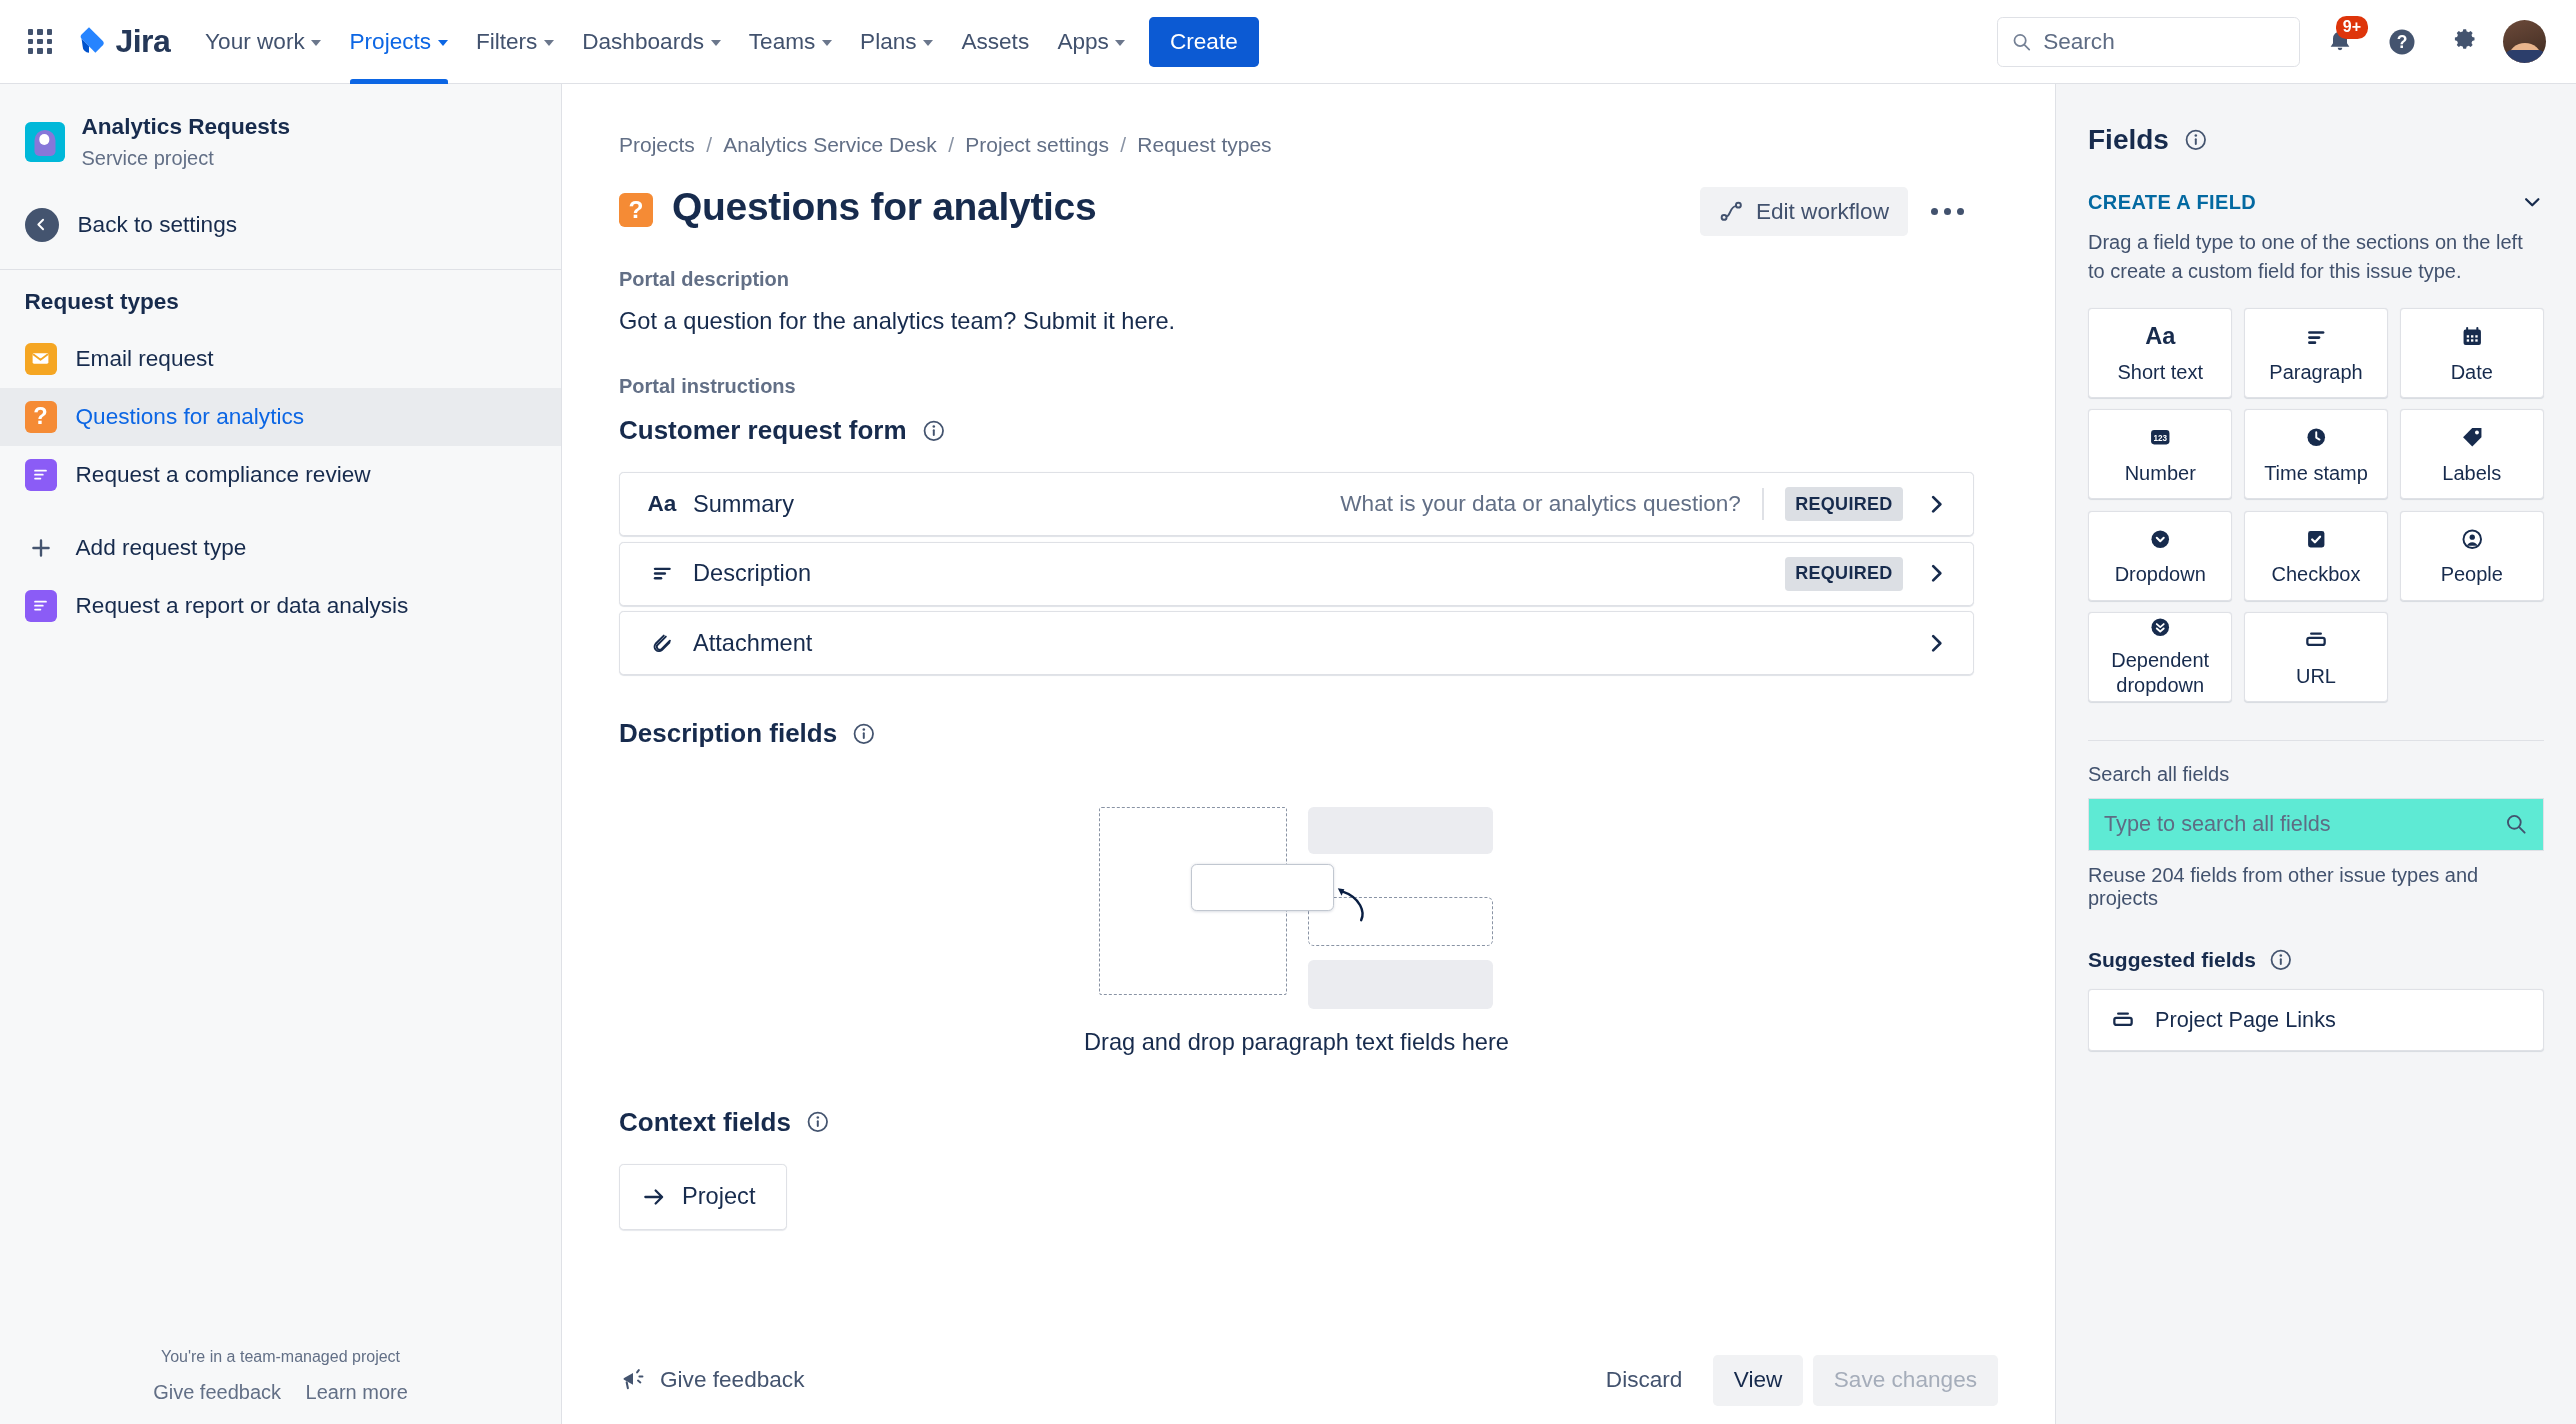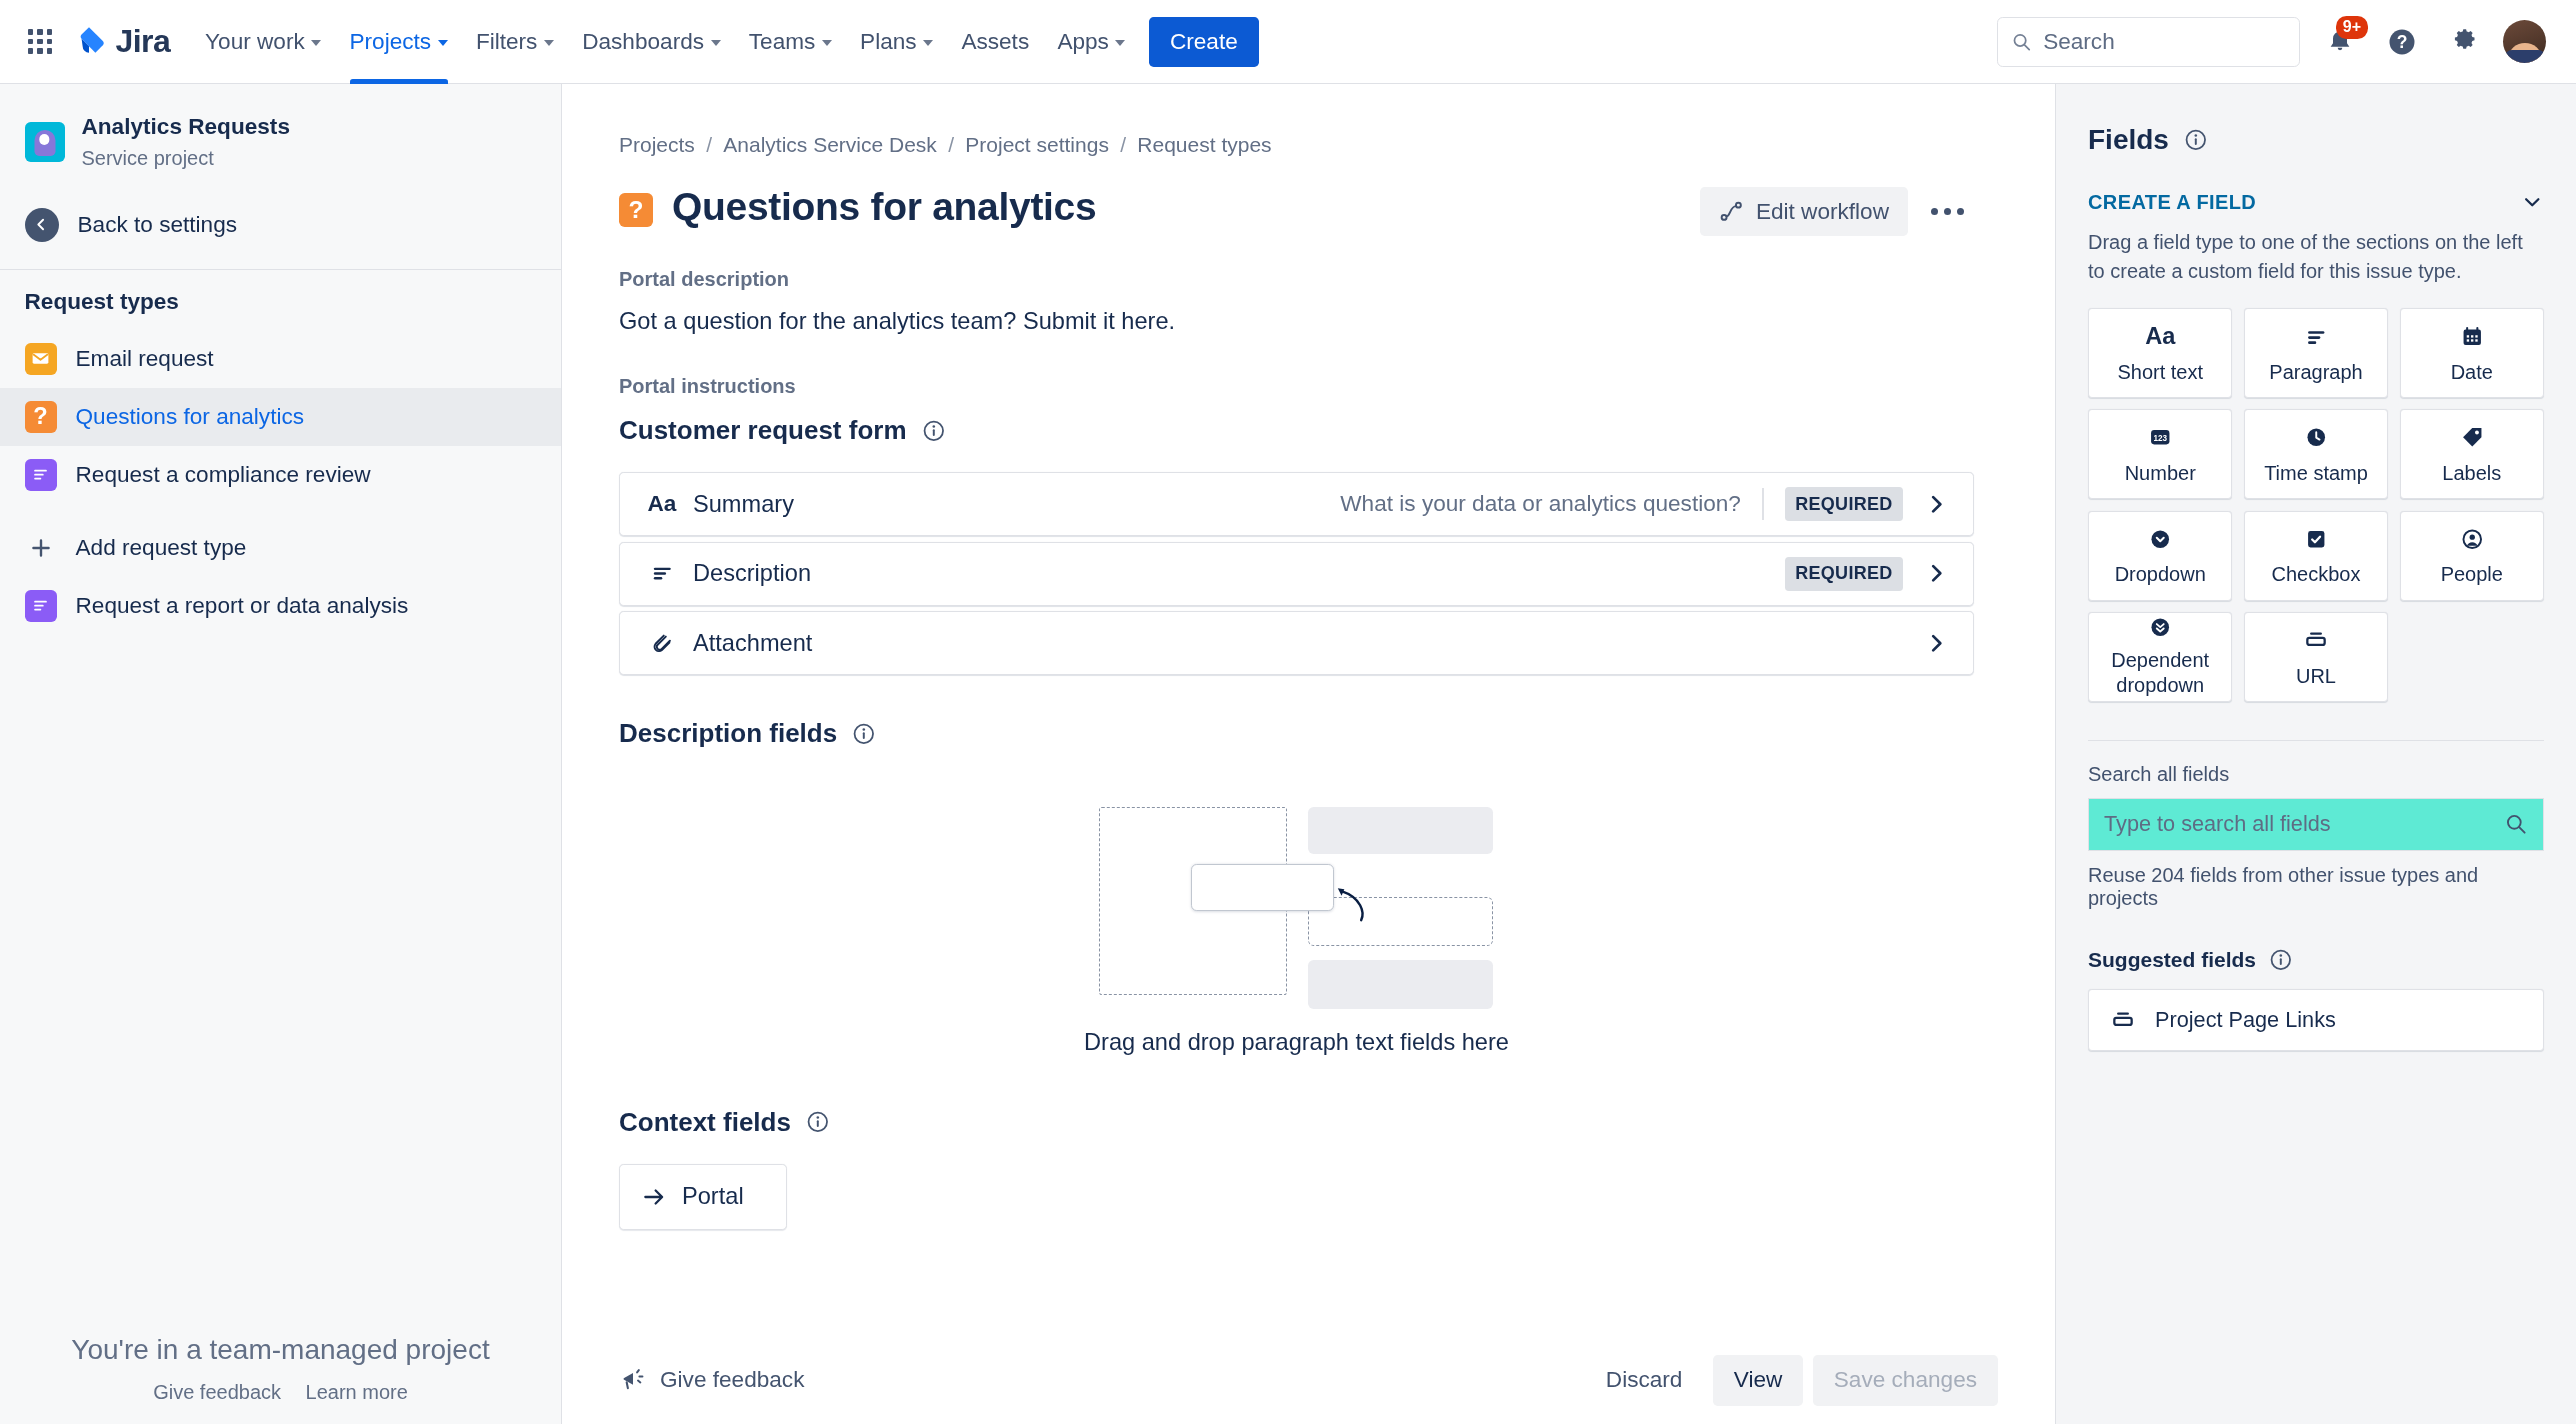--- a/index.html
+++ b/index.html
@@ -110,21 +110,21 @@
   }
   .side-sep { height:0.9px; background:#DFE1E6; margin:15px 0 9.4px 0; }
   .side-heading { font-size:22.6px; font-weight:700; color:#172B4D; padding:9.4px 24.5px 15px 24.5px; }
   .rt-icon { width:32px; height:32px; border-radius:5.7px; flex:0 0 32px; display:flex; align-items:center; justify-content:center; }
   .rt-icon.orange { background:#F5A623; }
   .rt-icon.qmark { background:#F58B35; color:#fff; font-size:23.6px; font-weight:700; font-family:"Liberation Sans",sans-serif; }
   .rt-icon.purple { background:#8B5CF6; }
   .plus-ic { width:32px; height:32px; flex:0 0 32px; display:flex; align-items:center; justify-content:center; }
 
   .side-foot { margin-top:auto; padding:0 24.5px 21px 24.5px; text-align:center; }
-  .side-foot-t { font-size:28px; color:#626F86; margin-bottom:15px; }
+  .side-foot-t { font-size:16px; color:#626F86; margin-bottom:15px; }
   .side-foot-links { display:flex; gap:24.5px; justify-content:center; }
   .side-foot-links span { font-size:20px; color:#626F86; cursor:pointer; }
 
   
   .main { flex:1; min-width:0; position:relative; overflow:hidden; background:#fff; display:flex; flex-direction:column; }
   .main-scroll { flex:1; padding:49px 0 0 0; overflow:hidden; }
   .main-inner { width:1355px; margin-left:57px; }
 
   .crumbs { display:flex; align-items:center; gap:11.3px; font-size:21px; color:#626F86; margin-bottom:28px;}
   .crumbs span.c { cursor:pointer; }
@@ -552,21 +552,21 @@
               <circle cx="12" cy="12" r="9.4" fill="none" stroke="#44546F" stroke-width="1.8"></circle>
               <circle cx="12" cy="7.6" r="1.3" fill="#44546F"></circle>
               <rect x="11" y="10.4" width="2" height="7" rx="1" fill="#44546F"></rect>
             </svg>
           </div>
 
           <div class="ctx-card">
             <svg width="26" height="26" viewBox="0 0 24 24" fill="none">
               <path d="M4 12h15M13.5 6l6 6-6 6" stroke="#172B4D" stroke-width="2.1" stroke-linecap="round" stroke-linejoin="round"></path>
             </svg>
-            <span class="ctx-label">Portal</span>
+            <span class="ctx-label">Project</span>
           </div>
 
         </div>
       </div>
 
       <div class="footbar">
         <div class="gf">
           <svg width="28" height="28" viewBox="0 0 24 24" fill="none">
             <path d="M4 10.5l8-4.5v10l-8-4.5z" fill="#44546F"></path>
             <path d="M6.6 14l1 5" stroke="#44546F" stroke-width="1.8" stroke-linecap="round"></path>

